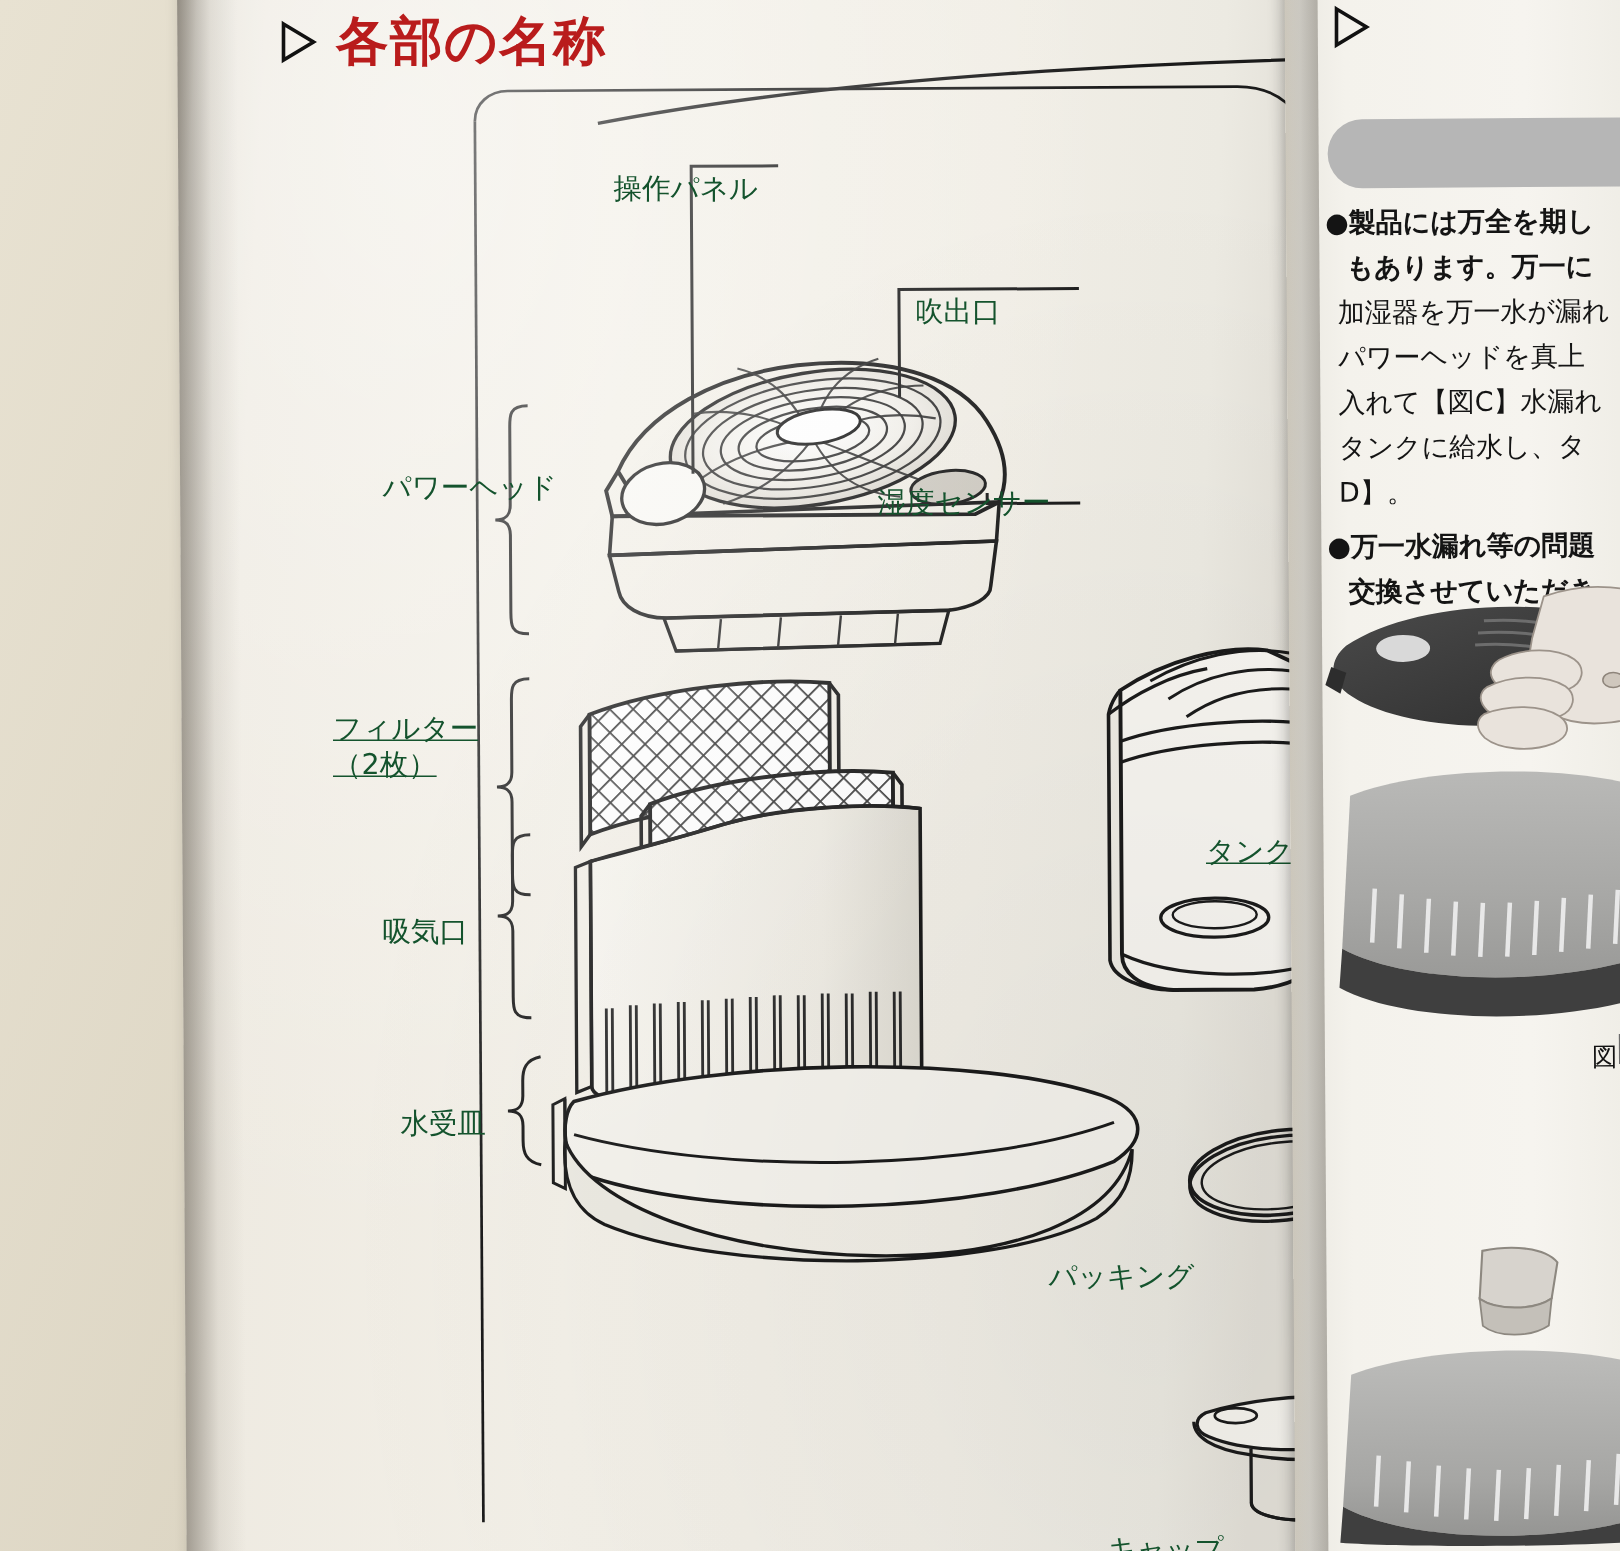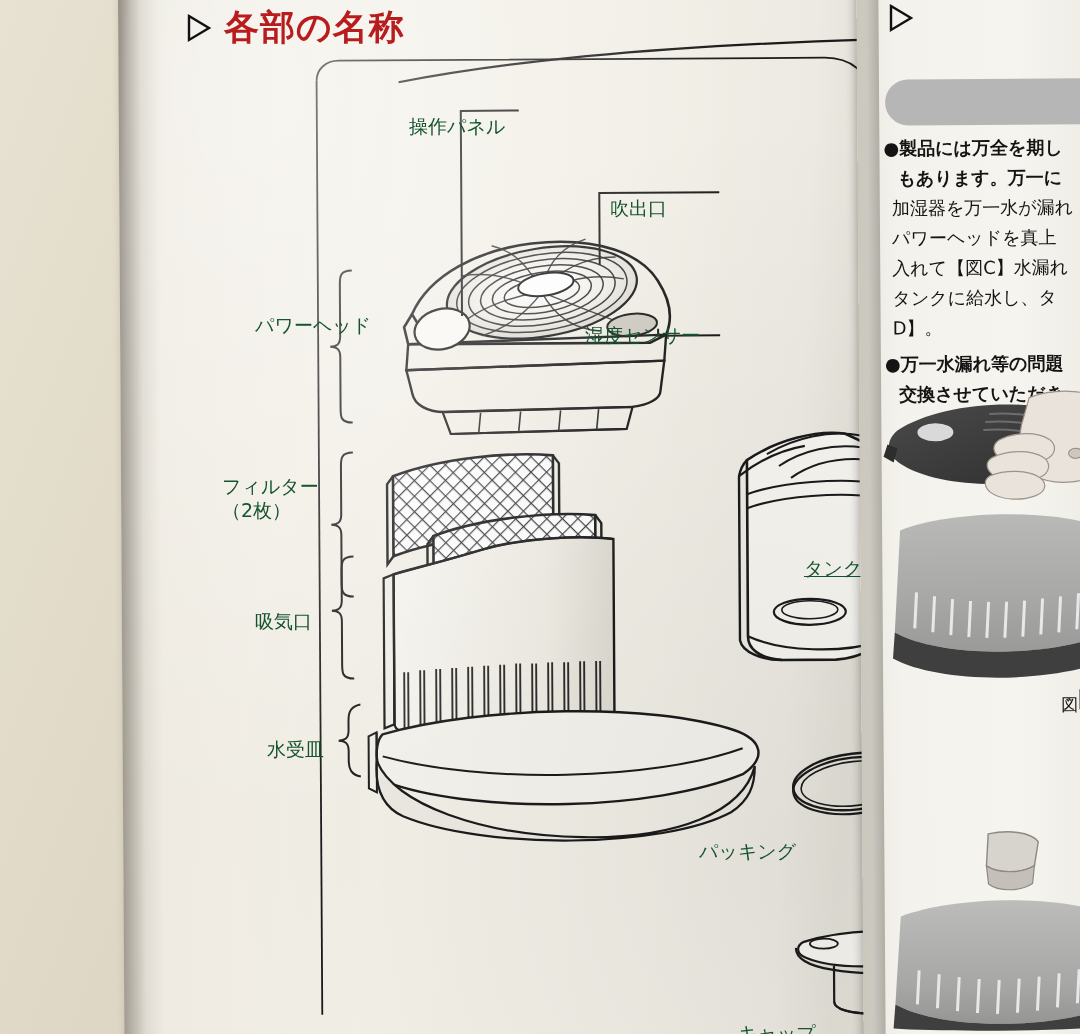--- a/index.html
+++ b/index.html
@@ -85,21 +85,21 @@
     font-size:19px;
     color:#14532d;
     font-family:"DejaVu Sans", sans-serif;
     white-space:pre;
     line-height:1.25;
   }
   #lbl-panel   { left:409px; top:115px; }
   #lbl-outlet  { left:610px; top:197px; }
   #lbl-sensor  { left:585px; top:324px; }
   #lbl-head    { left:211px; top:314px;margin-left:44px; }
-  #lbl-filter  { left:222px; top:475px; }
+  #lbl-filter  { left:222px; top:475px;text-decoration:underline; }
   #lbl-intake  { left:255px; top:610px; }
   #lbl-tray    { left:267px; top:738px; }
   #lbl-tank    { left:804px; top:557px;text-decoration:underline; }
   #lbl-packing { left:689px; top:840px;margin-left:10px; }
   #lbl-cap     { left:697px; top:1022px;margin-left:41px; }
 
   
   #rp-chip {
     position:absolute; left:28px; top:95px; width:230px; height:46px;
     background:#b6b6b6; border-radius:24px;

